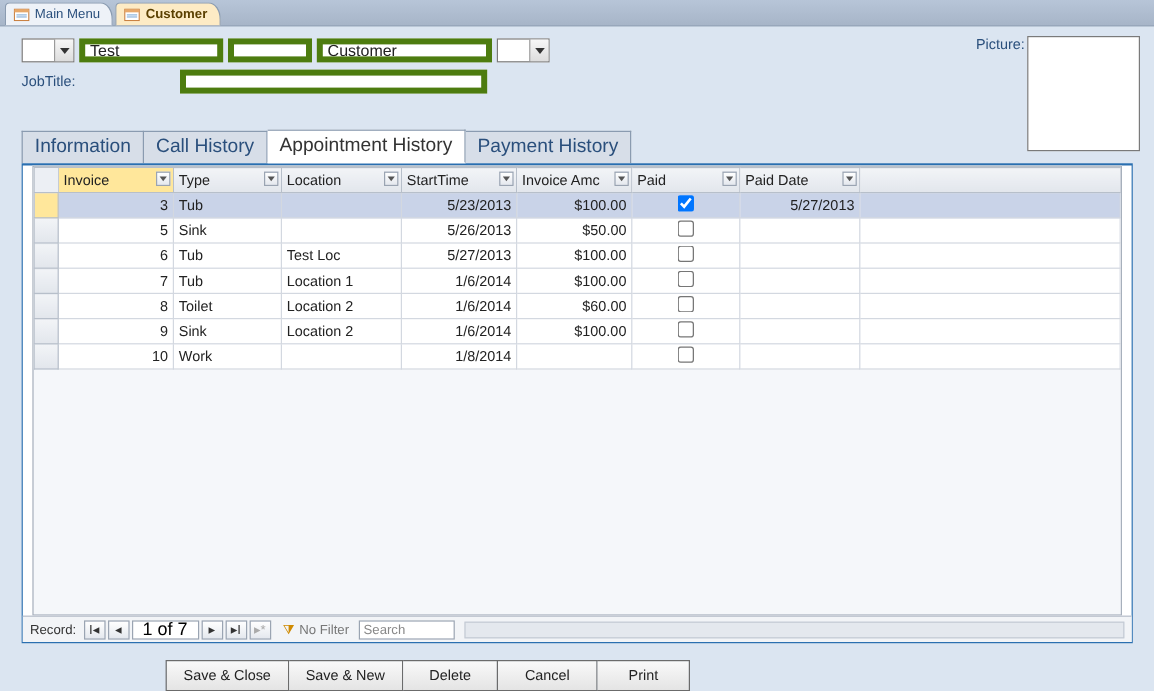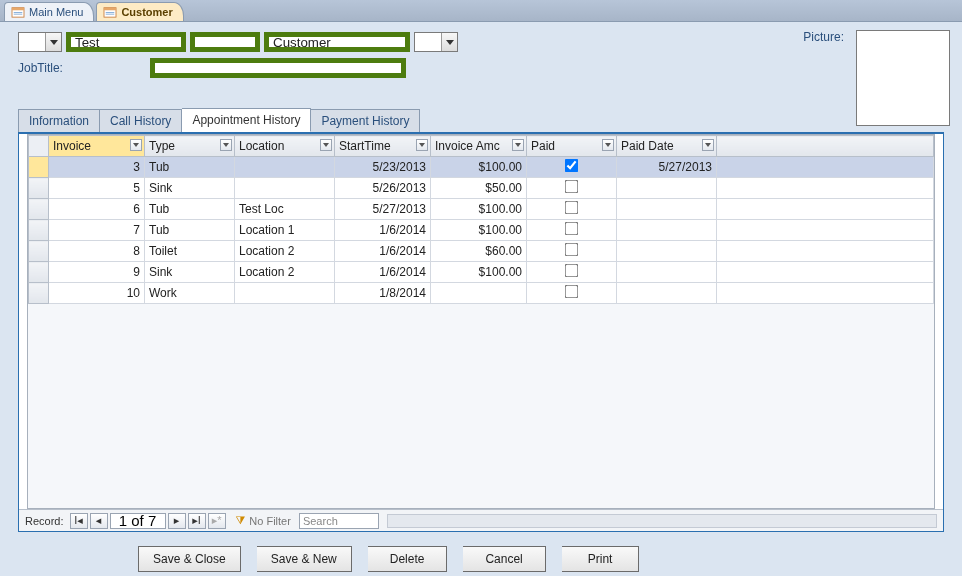--- a/index.html
+++ b/index.html
@@ -14,26 +14,26 @@
   
   
   .cust-header { position: relative; padding: 10px 18px 6px; }
   .field-row { display: flex; align-items: center; gap: 4px; margin-bottom: 6px; }
   .combo-small { width: 44px; height: 20px; border: 1px solid #7a7a7a; background: #fff; display: flex; align-items: center; justify-content: flex-end; }
   .combo-small .dd { width: 16px; height: 18px; background: linear-gradient(#f7f7f7,#ddd); border-left: 1px solid #9a9a9a; display:flex;align-items:center;justify-content:center; }
   .combo-small .dd::after { content:""; border-left:4px solid transparent; border-right:4px solid transparent; border-top:5px solid #333; }
   .txt { height: 20px; border: 5px solid #4d7c0f; background: #fff; padding: 2px 4px; color: #222; }
   .lbl { color: #2a4f7c; font-size: 12px; }
   
-  .picture-box { position: absolute; right: 12px; top: 8px; display: flex; align-items: flex-start; gap: 12px; }
+  .picture-box { position: absolute; right: 12px; top: 8px; display: flex; align-items: flex-start; gap: 2px; }
   .picture-box .pic { width: 94px; height: 96px; border: 1px solid #7a7a7a; background: #fff; }
   
   
   .sub-tabs { display: flex; align-items: flex-end; padding: 0 18px; margin-top: 18px; }
-  .sub-tab { padding: 4px 10px; background: #d7dee8; border: 1px solid #8a9bb0; border-bottom: none; color: #2a4f7c; font-size: 12px; cursor: pointer; }
+  .sub-tab { padding: 4px 10px; background: #d7dee8; border: 1px solid #8a9bb0; border-bottom: none; color: #2a4f7c; font-size: 16px; cursor: pointer; }
   .sub-tab + .sub-tab { border-left: none; }
   .sub-tab.active { background: #fff; font-weight: normal; border-bottom: 1px solid #fff; position: relative; z-index: 2; color: #333; }
   
   
   .tab-page { margin: 0 18px 10px; border: 1px solid #2a6fb0; background: #fff; border-top: 2px solid #2a6fb0; height: 400px; display:flex; flex-direction:column; position:relative; }
   .tab-page-inner { padding: 8px; flex: 0 0 auto; }
   
   .btn { background: linear-gradient(#f9f9f9,#e4e4e4); border: 1px solid #6b6b6b; padding: 4px 10px; font-size: 12px; color: #222; cursor: pointer; }
   
   
@@ -59,21 +59,21 @@
   .navigator .nav-lbl { color:#333; margin-right:4px; }
   .navigator .nav-btn { width:18px; height:16px; border:1px solid #9aa4b2; background:linear-gradient(#fff,#e4e8ee); display:flex;align-items:center;justify-content:center; cursor:pointer; color:#333;}
   .navigator .nav-btn.disabled { color:#aaa; }
   .navigator .nav-pos { width:56px; height:16px; border:1px solid #9aa4b2; background:#fff; text-align:center; font-size:15px; }
   .navigator .filter { display:flex; align-items:center; gap:4px; margin-left:8px; color:#777; }
   .navigator .filter .funnel { color:#d08a00; }
   .navigator .search { margin-left:6px; height:16px; border:1px solid #9aa4b2; background:#fff; width:80px; font-size:11px; padding:0 3px; color:#888; }
   .navigator .hscroll { flex:1; height:14px; margin-left:6px; background:#e4e8ee; border:1px solid #c4cad4; }
   
   
-  .bottom-actions { display:flex; padding:4px 0 0 138px; gap:16px; }
+  .bottom-actions { display:flex; padding:4px 0 0 138px; gap:0; }
   .bottom-actions .btn { border-left:none; padding:5px 14px; }
   .bottom-actions .btn:first-child { border-left:1px solid #6b6b6b; }
 </style>
 </head>
 <body>
 
 <div class="doc-tabs" id="doc-tabs">
     <div class="doc-tab">
       <span class="tab-icon">
         <svg viewBox="0 0 16 14">

